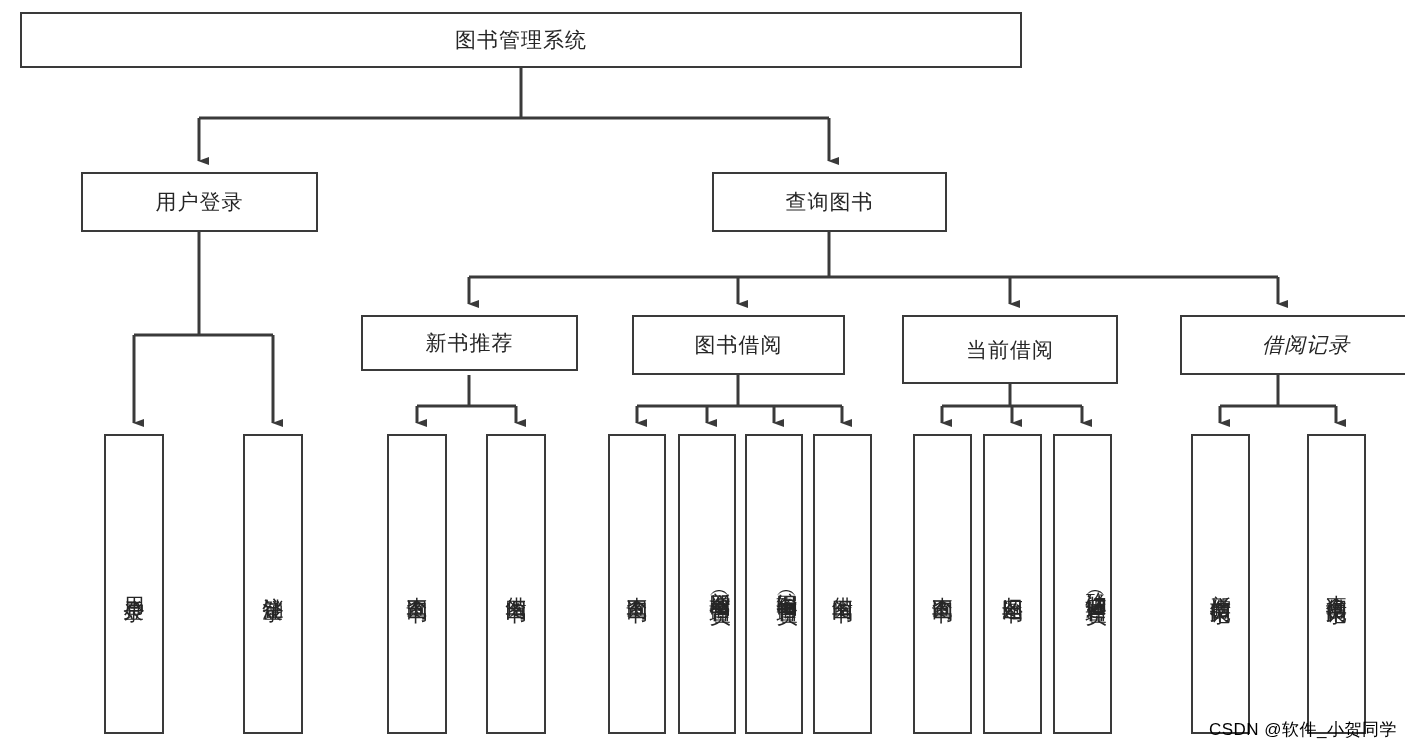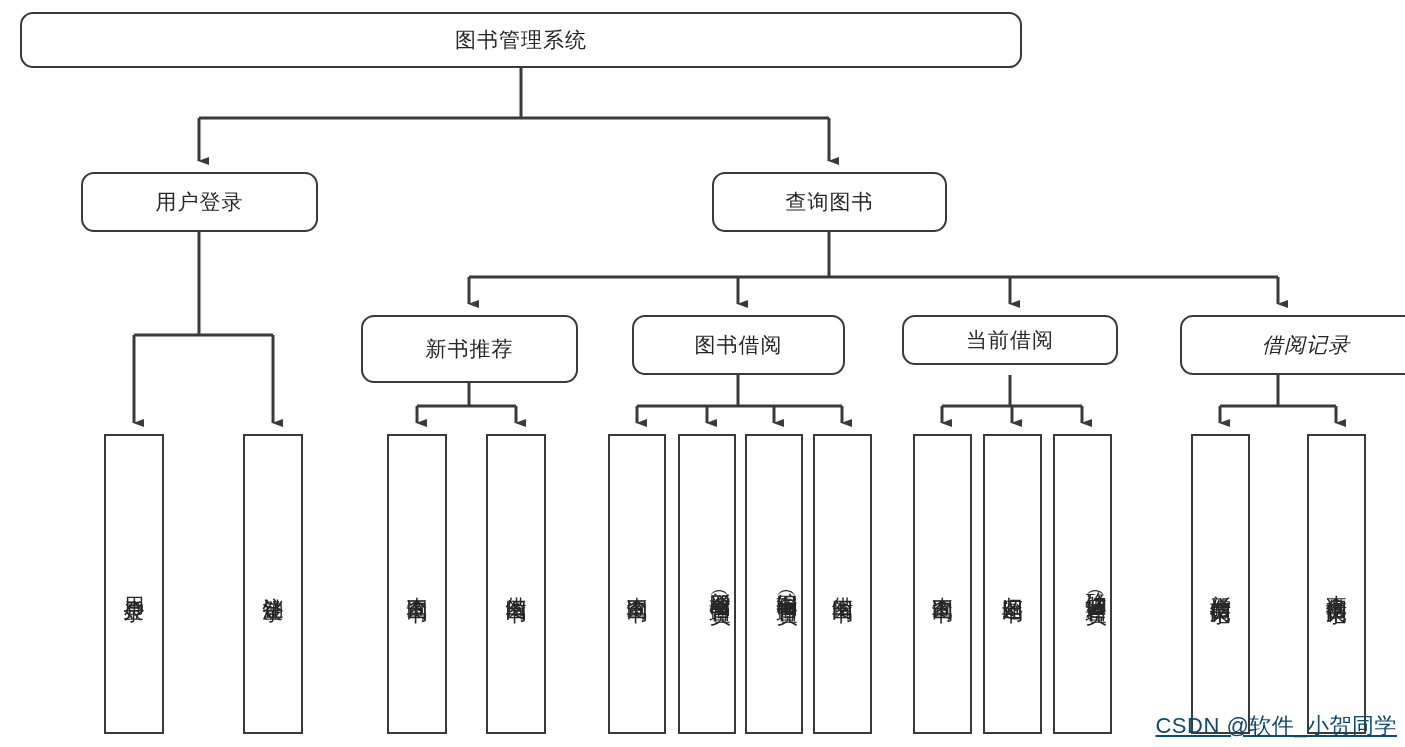--- a/index.html
+++ b/index.html
@@ -32,44 +32,42 @@
     background: #ffffff;
     display: flex;
     align-items: center;
     justify-content: center;
     color: #262626;
     z-index: 2;
   }
   .node.h {
     font-size: 21px;
     letter-spacing: 1px;
-    border-radius: 13px;
   }
   .node.v {
     writing-mode: vertical-rl;
     text-orientation: upright;
     font-size: 21px;
     letter-spacing: 2px;
     padding: 3px 0;
     align-items: flex-start;
     justify-content: center;
   }
   .node.v.mid {
     align-items: center;
   }
   .watermark {
     position: absolute;
     right: 8px;
     bottom: 6px;
-    font-size: 22px;
-    color: #0c4a6e;
+    font-size: 17px;
+    color: #000000;
     z-index: 3;
     white-space: nowrap;
     letter-spacing: 0.5px;
-    text-decoration: underline;
   }
 </style>
 </head>
 <body>
 
 <div id="canvas">
 
   <svg id="edges" viewBox="0 0 1405 747" xmlns="http://www.w3.org/2000/svg">
     <defs>
       <marker id="arrow" markerWidth="10" markerHeight="11" refX="4" refY="10" orient="auto" markerUnits="userSpaceOnUse">
@@ -116,27 +114,27 @@
   <div class="watermark">CSDN @软件_小贺同学</div>
 <div class="node h" style="left: 20px; top: 12px; width: 1002px; height: 56px;">
       <span>图书管理系统</span>
     </div>
     <div class="node h" style="left: 81px; top: 172px; width: 237px; height: 60px;">
       <span>用户登录</span>
     </div>
     <div class="node h" style="left: 712px; top: 172px; width: 235px; height: 60px;">
       <span>查询图书</span>
     </div>
-    <div class="node h" style="left: 361px; top: 315px; width: 217px; height: 68px;">
+    <div class="node h" style="left: 361px; top: 315px; width: 217px; height: 56px;">
       <span>新书推荐</span>
     </div>
     <div class="node h" style="left: 632px; top: 315px; width: 213px; height: 60px; text-align: center;">
       <span>图书借阅</span>
     </div>
-    <div class="node h" style="left: 902px; top: 315px; width: 216px; height: 50px;">
+    <div class="node h" style="left: 902px; top: 315px; width: 216px; height: 69px;">
       <span>当前借阅</span>
     </div>
     <div class="node h" style="left: 1180px; top: 315px; width: 252px; height: 60px; font-style: italic;">
       <span>借阅记录</span>
     </div>
     <div class="node v mid" style="left: 104px; top: 434px; width: 60px; height: 300px;">
       <span>用户登录</span>
     </div>
     <div class="node v mid" style="left: 243px; top: 434px; width: 60px; height: 300px;">
       <span>注销登录</span>

